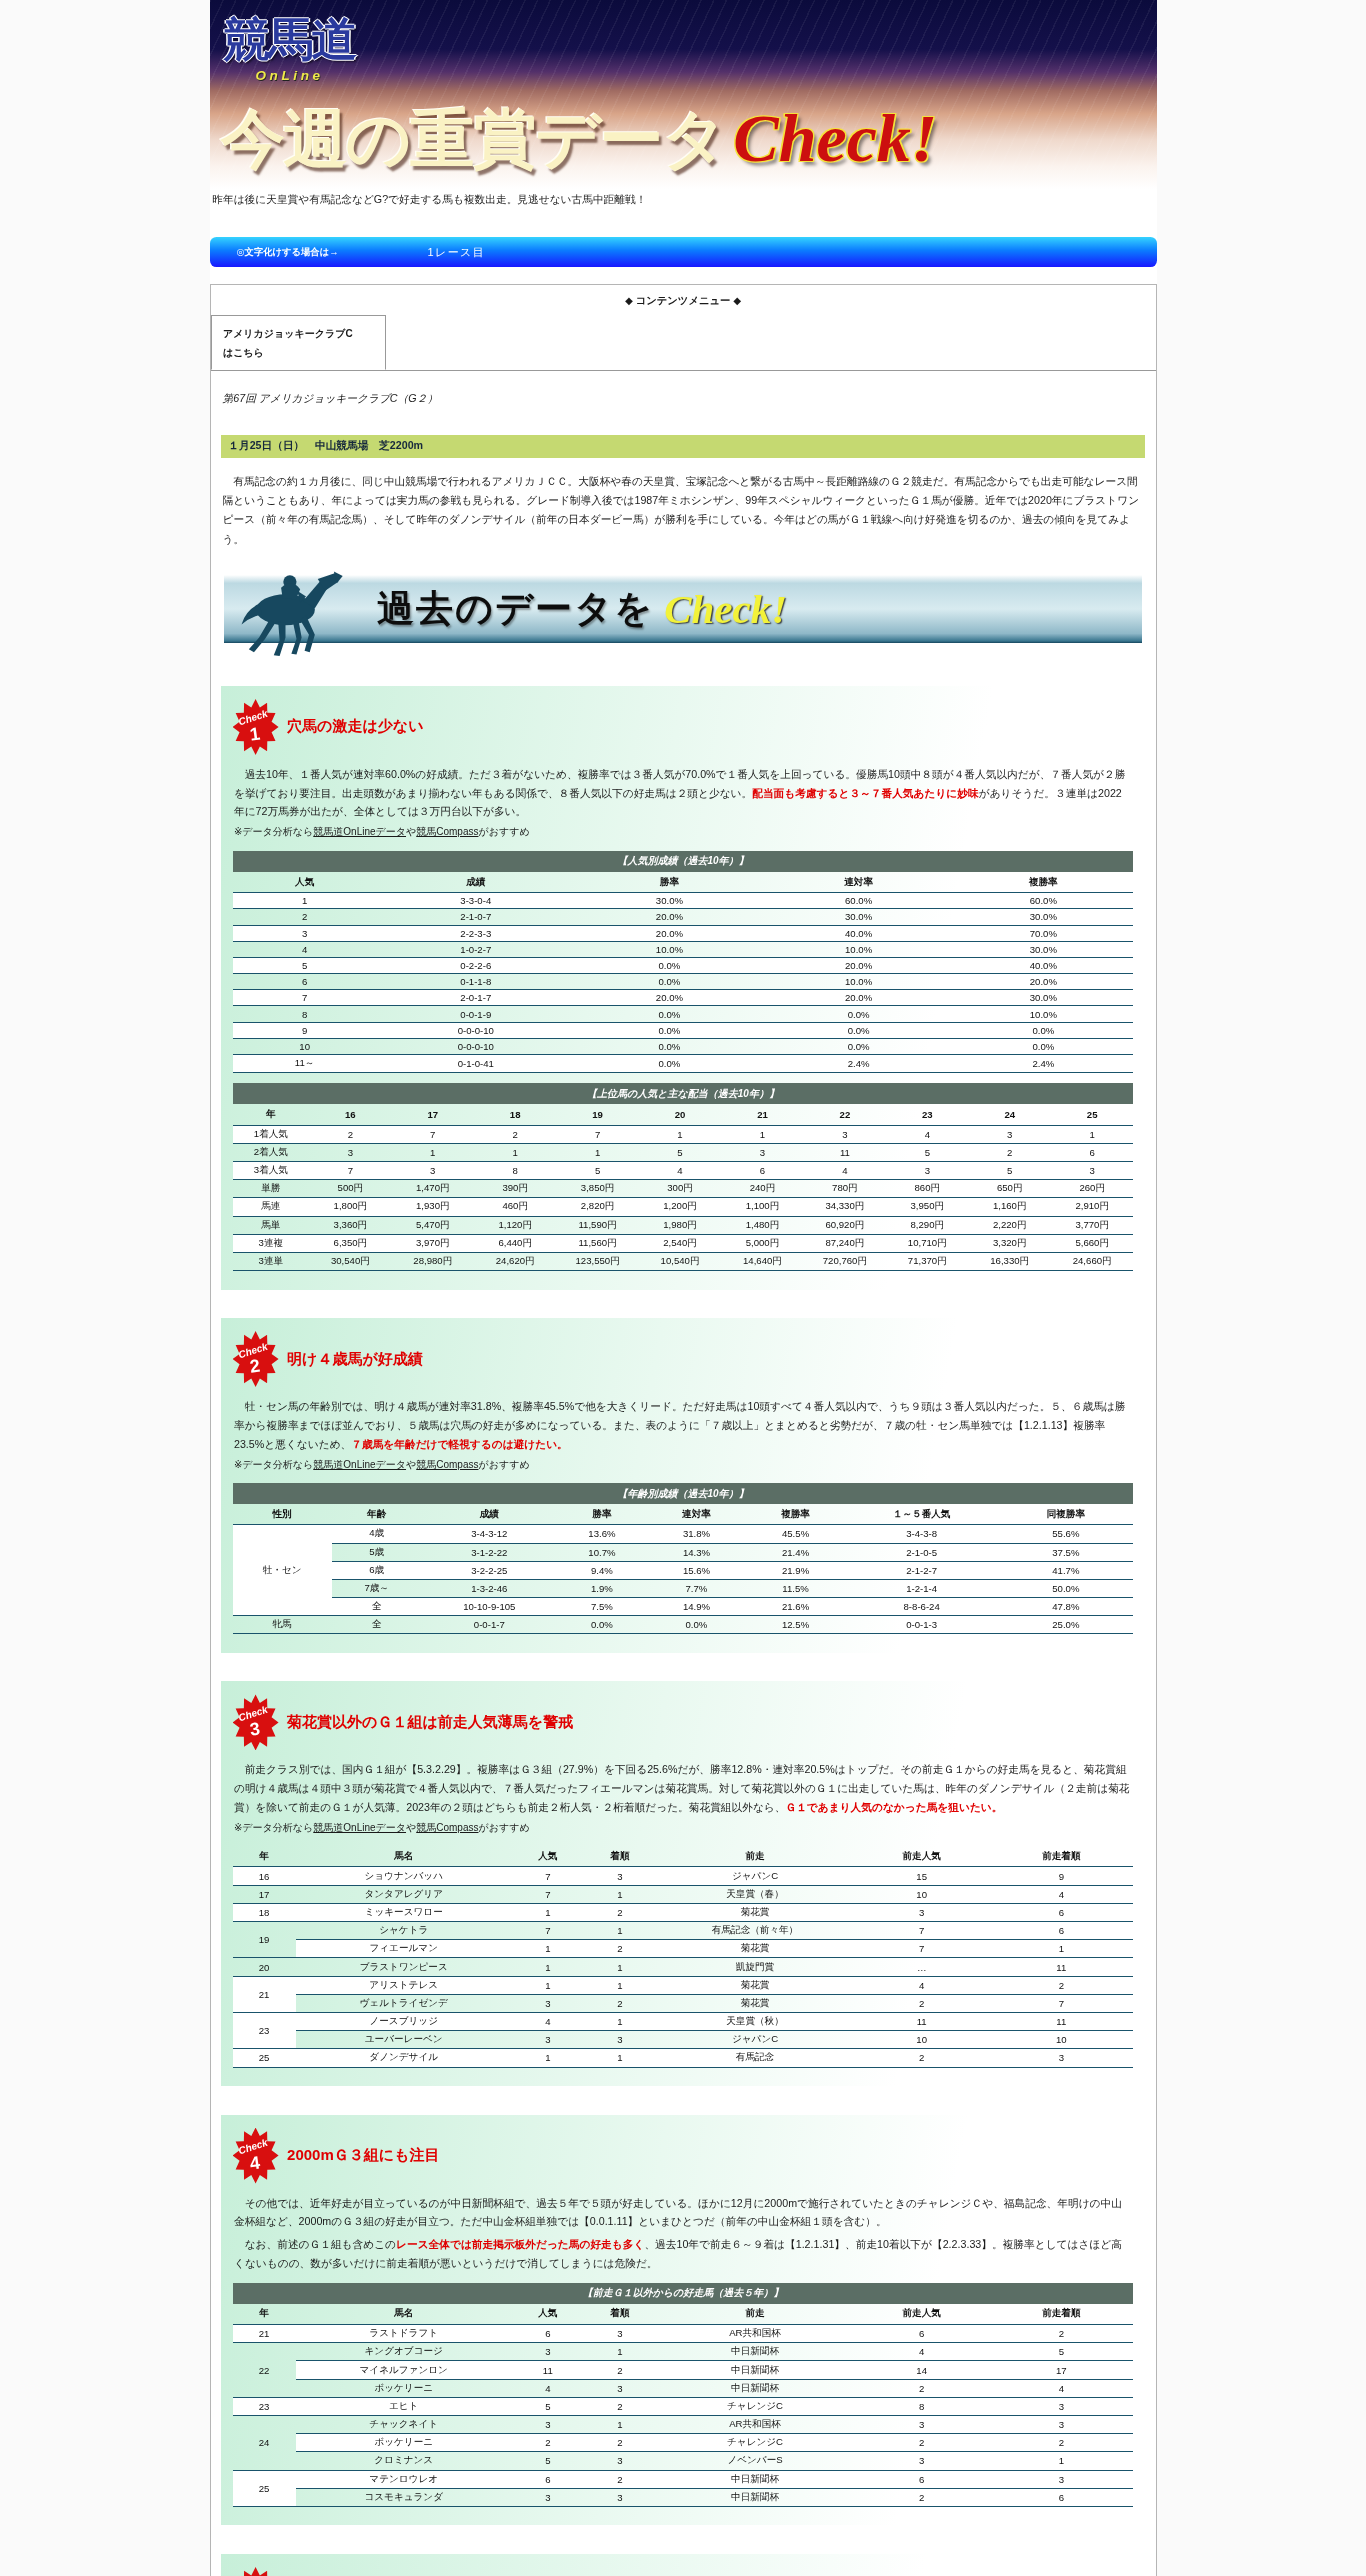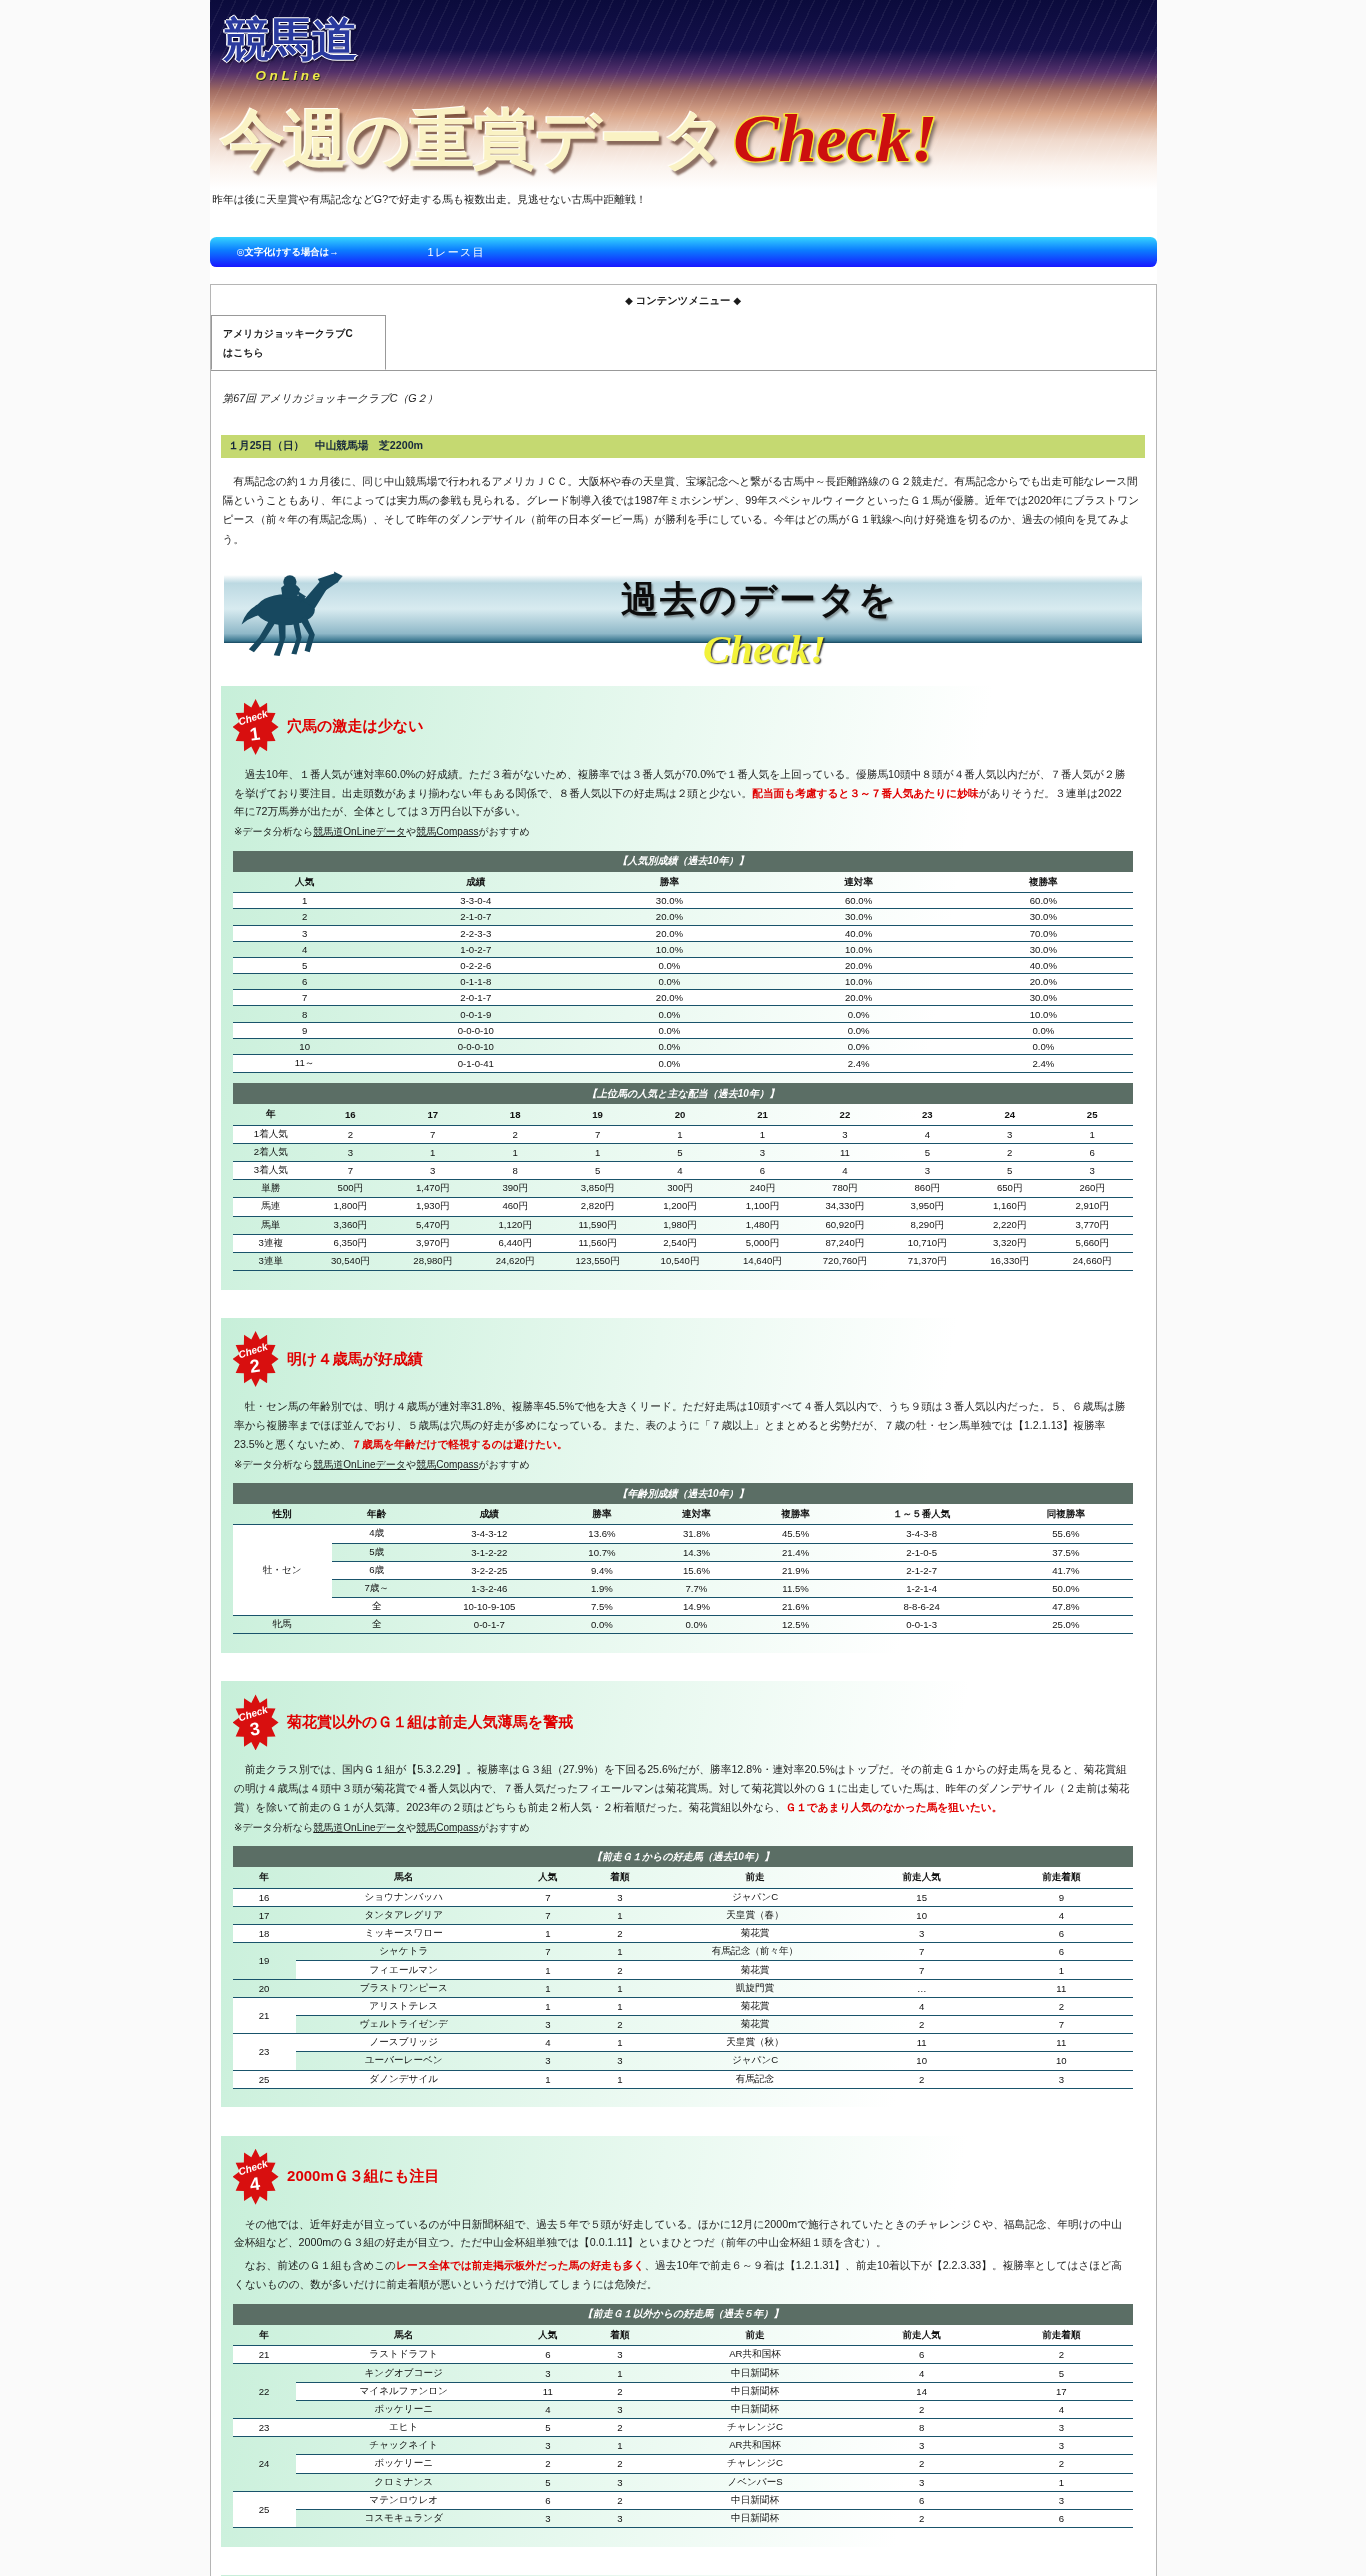--- a/index.html
+++ b/index.html
@@ -58,21 +58,21 @@
   }
   .panel-body { padding: 18.5px 10.7px 21.4px; }
   .race-title { font-size: 10.7px; margin: 2.8px 1.4px 14.2px; font-style: italic; }
   .race-info-bar { background: #c5d971; font-weight: bold; padding: 4.3px 7.1px; font-size: 10.7px; color: #16283c; margin-top: 29px; }
   .intro { font-size: 10.7px; line-height: 1.8; margin: 14.2px 1.4px 21.4px; }
 
   
   .data-banner {
     position: relative; height: 68px; margin: 26px 2.8px 43px 2.8px;
     background: linear-gradient(180deg,#ffffff 0%,#bcd9e2 12%,#d8ebf0 50%,#8fb8c8 86%,#39768f 97%,#16455c 100%);
-    display: flex; align-items: center; padding-left: 153px; flex-direction: column;
+    display: flex; align-items: center; padding-left: 153px;
   }
   .db-main { font-size: 37px; font-weight: 900; color: #0d0d0d; letter-spacing: 2.1px; text-shadow: 1.4px 2.1px 2.1px rgba(0,0,0,.35); }
   .db-accent {
     font-family: "Liberation Serif", "DejaVu Serif", serif;
     font-size: 41px; font-style: italic; font-weight: bold; color: #f2f23a; margin-left: 10px;
     text-shadow: 1.4px 1.4px 1.4px rgba(30,30,30,.85);
   }
   .horse-svg { position: absolute; left: 1.4px; top: -21.4px; height: 110px; width: 121px; }
 
   
@@ -506,21 +506,20 @@
       <section class="check">
         <div class="check-head">
           <div class="badge">
             <span class="badge-word">Check</span>
             <span class="badge-num">3</span>
           </div>
           <h2 class="check-title">菊花賞以外のＧ１組は前走人気薄馬を警戒</h2>
         </div>
         <p class="body-text"><span class="">　前走クラス別では、国内Ｇ１組が【5.3.2.29】。複勝率はＧ３組（27.9%）を下回る25.6%だが、勝率12.8%・連対率20.5%はトップだ。その前走Ｇ１からの好走馬を見ると、菊花賞組の明け４歳馬は４頭中３頭が菊花賞で４番人気以内で、７番人気だったフィエールマンは菊花賞馬。対して菊花賞以外のＧ１に出走していた馬は、昨年のダノンデサイル（２走前は菊花賞）を除いて前走のＧ１が人気薄。2023年の２頭はどちらも前走２桁人気・２桁着順だった。菊花賞組以外なら、</span><span class="red-em">Ｇ１であまり人気のなかった馬を狙いたい。</span></p>
         <p class="note"><span class="">※データ分析なら</span><a class="u-link">競馬道OnLineデータ</a><span class="">や</span><a class="u-link">競馬Compass</a><span class="">がおすすめ</span></p>
-        <div class="tcaption">【前走Ｇ１からの好走馬（過去10年）】</div>
         <table class="dtable">
             <colgroup>
               <col style="width: 7%;">
               <col style="width: 24%;">
               <col style="width: 8%;">
               <col style="width: 8%;">
               <col style="width: 22%;">
               <col style="width: 15%;">
               <col style="width: 16%;">
             </colgroup>

